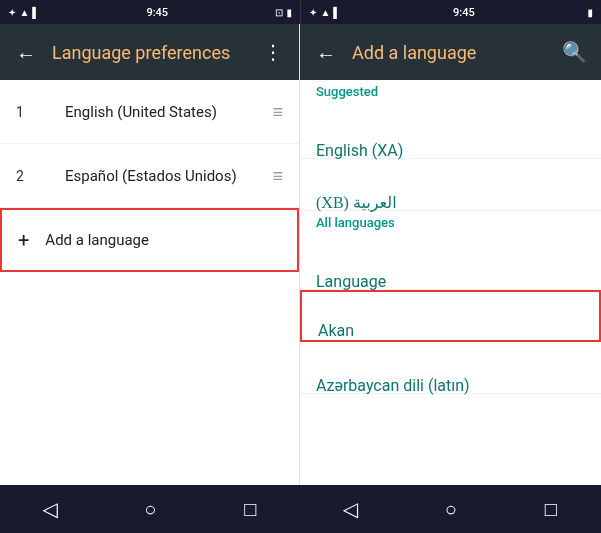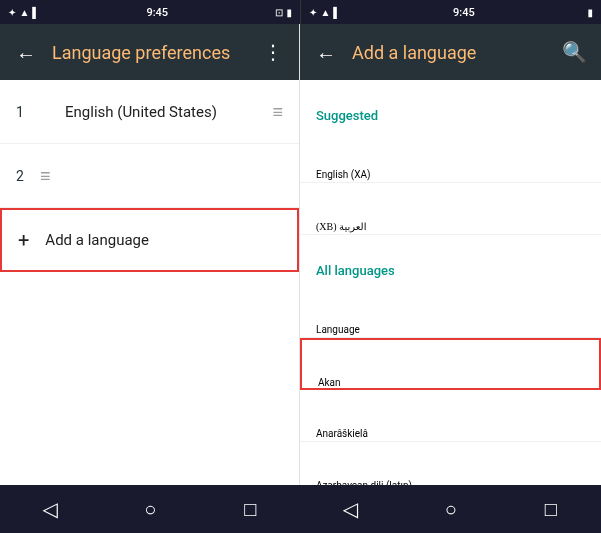--- a/index.html
+++ b/index.html
@@ -116,42 +116,42 @@
       background: #263238;
       display: flex;
       align-items: center;
       padding: 0 8px;
       flex-shrink: 0;
       gap: 8px;
     }
 
     
     .section-header {
-      padding: 28px 16px 8px;
+      padding: 4px 16px 8px;
       font-size: 13px;
       font-weight: 500;
       color: #009688;
     }
 
     
     .right-lang-item {
       display: flex;
       align-items: center;
       padding: 0 16px;
       height: 52px;
       border-bottom: 1px solid #f0f0f0;
       cursor: pointer;
     }
     .right-lang-item.highlighted {
       border: 2.5px solid #e53935;
       align-items: flex-end;
     }
     .right-lang-name {
-      font-size: 10px;
-      color: #000000;
+      font-size: 16px;
+      color: #0f766e;
       margin-top: 35px;
     }
 
     
     .nav-bar {
       height: 48px;
       background: #1a1a2e;
       display: flex;
       align-items: center;
       justify-content: space-around;
@@ -238,20 +238,21 @@
     </div>
 
     <div class="lang-list">
       <div class="lang-item">
         <span class="lang-number">1</span>
         <span class="lang-name">English (United States)</span>
         <span class="lang-drag">≡</span>
       </div>
       <div class="lang-item">
         <span class="lang-number">2</span>
+        <span class="lang-name">Español (Estados Unidos)</span>
         <span class="lang-drag">≡</span>
       </div>
 
       <div class="add-lang-item">
         <span class="add-icon">+</span>
         <span class="add-lang-text">Add a language</span>
       </div>
     </div>
   </div>
 
@@ -276,23 +277,20 @@
 
       <div class="section-header">All languages</div>
 
       <div class="right-lang-item">
         <span class="right-lang-name">Language</span>
       </div>
       <div class="right-lang-item highlighted">
         <span class="right-lang-name">Akan</span>
       </div>
       <div class="right-lang-item">
-        <span class="right-lang-name">Anarâškielâ</span>
-      </div>
-      <div class="right-lang-item">
         <span class="right-lang-name">Azərbaycan dili (latın)</span>
       </div>
 
     </div>
   </div>
 </div>
 
 <div class="nav-bar">
 
   <div class="nav-icon">◁</div>

